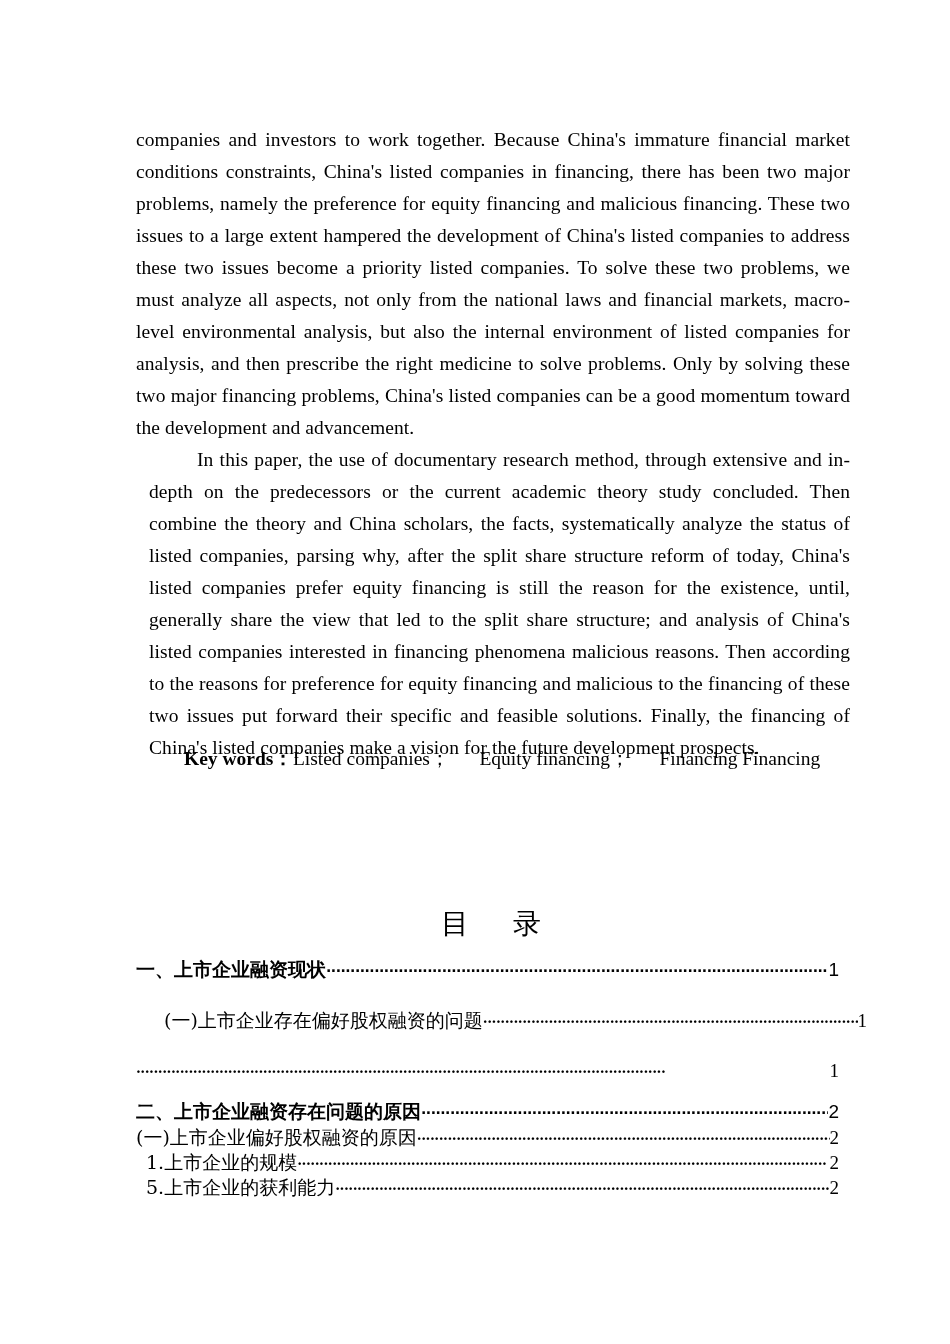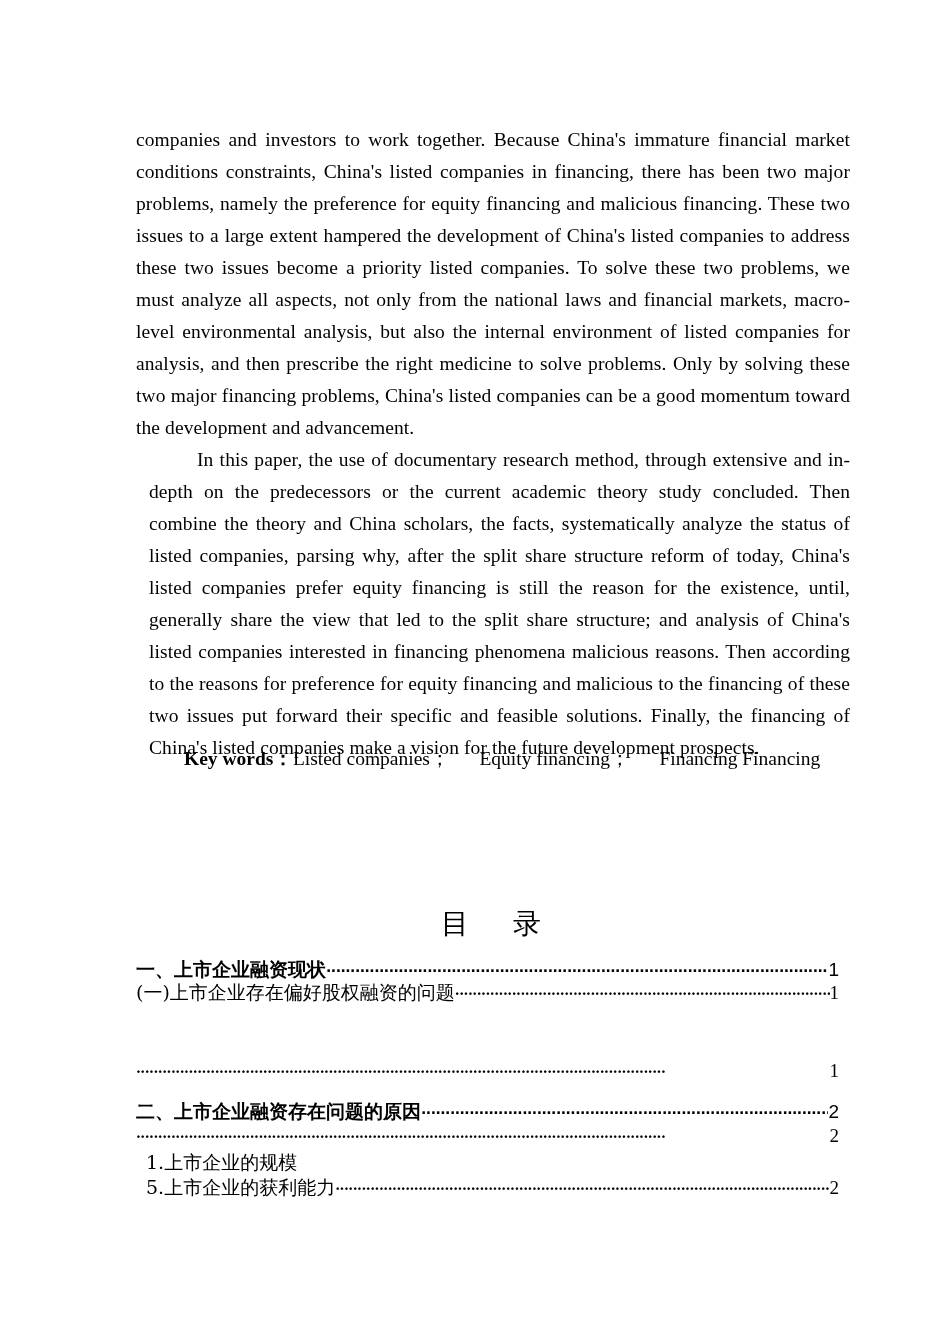--- a/index.html
+++ b/index.html
@@ -113,39 +113,40 @@
 <div class="toc-title">
   <span>目</span><span class="gap"></span><span>录</span>
 </div>
 
 <div class="toc">
   <div class="toc-row bold" style="top:957px;">
     <span class="label">一、上市企业融资现状</span>
     <span class="leader"></span>
     <span class="pg">1</span>
   </div>
-  <div class="toc-row" style="top:980px;">
+  <div class="toc-row" style="top:1008px;margin-left:28px;">
     <span class="label">(一)上市企业存在偏好股权融资的问题</span>
     <span class="leader"></span>
     <span class="pg">1</span>
   </div>
   <div class="toc-row" style="top:1060px;">
     <span class="leader"></span>
     <span class="pg">1</span>
   </div>
   <div class="toc-row bold" style="top:1099px;justify-content:center;">
     <span class="label">二、上市企业融资存在问题的原因</span>
     <span class="leader"></span>
     <span class="pg">2</span>
   </div>
   <div class="toc-row" style="top:1125px;">
+    <span class="label">(一)上市企业偏好股权融资的原因</span>
     <span class="leader"></span>
     <span class="pg">2</span>
   </div>
-  <div class="toc-row sub" style="top:1150px;flex-direction:column;">
+  <div class="toc-row sub" style="top:1150px;">
     <span class="label">1.上市企业的规模 </span>
     <span class="leader"></span>
     <span class="pg">2</span>
   </div>
   <div class="toc-row sub" style="top:1175px;">
     <span class="label">5.上市企业的获利能力 </span>
     <span class="leader"></span>
     <span class="pg">2</span>
   </div>
 </div>

